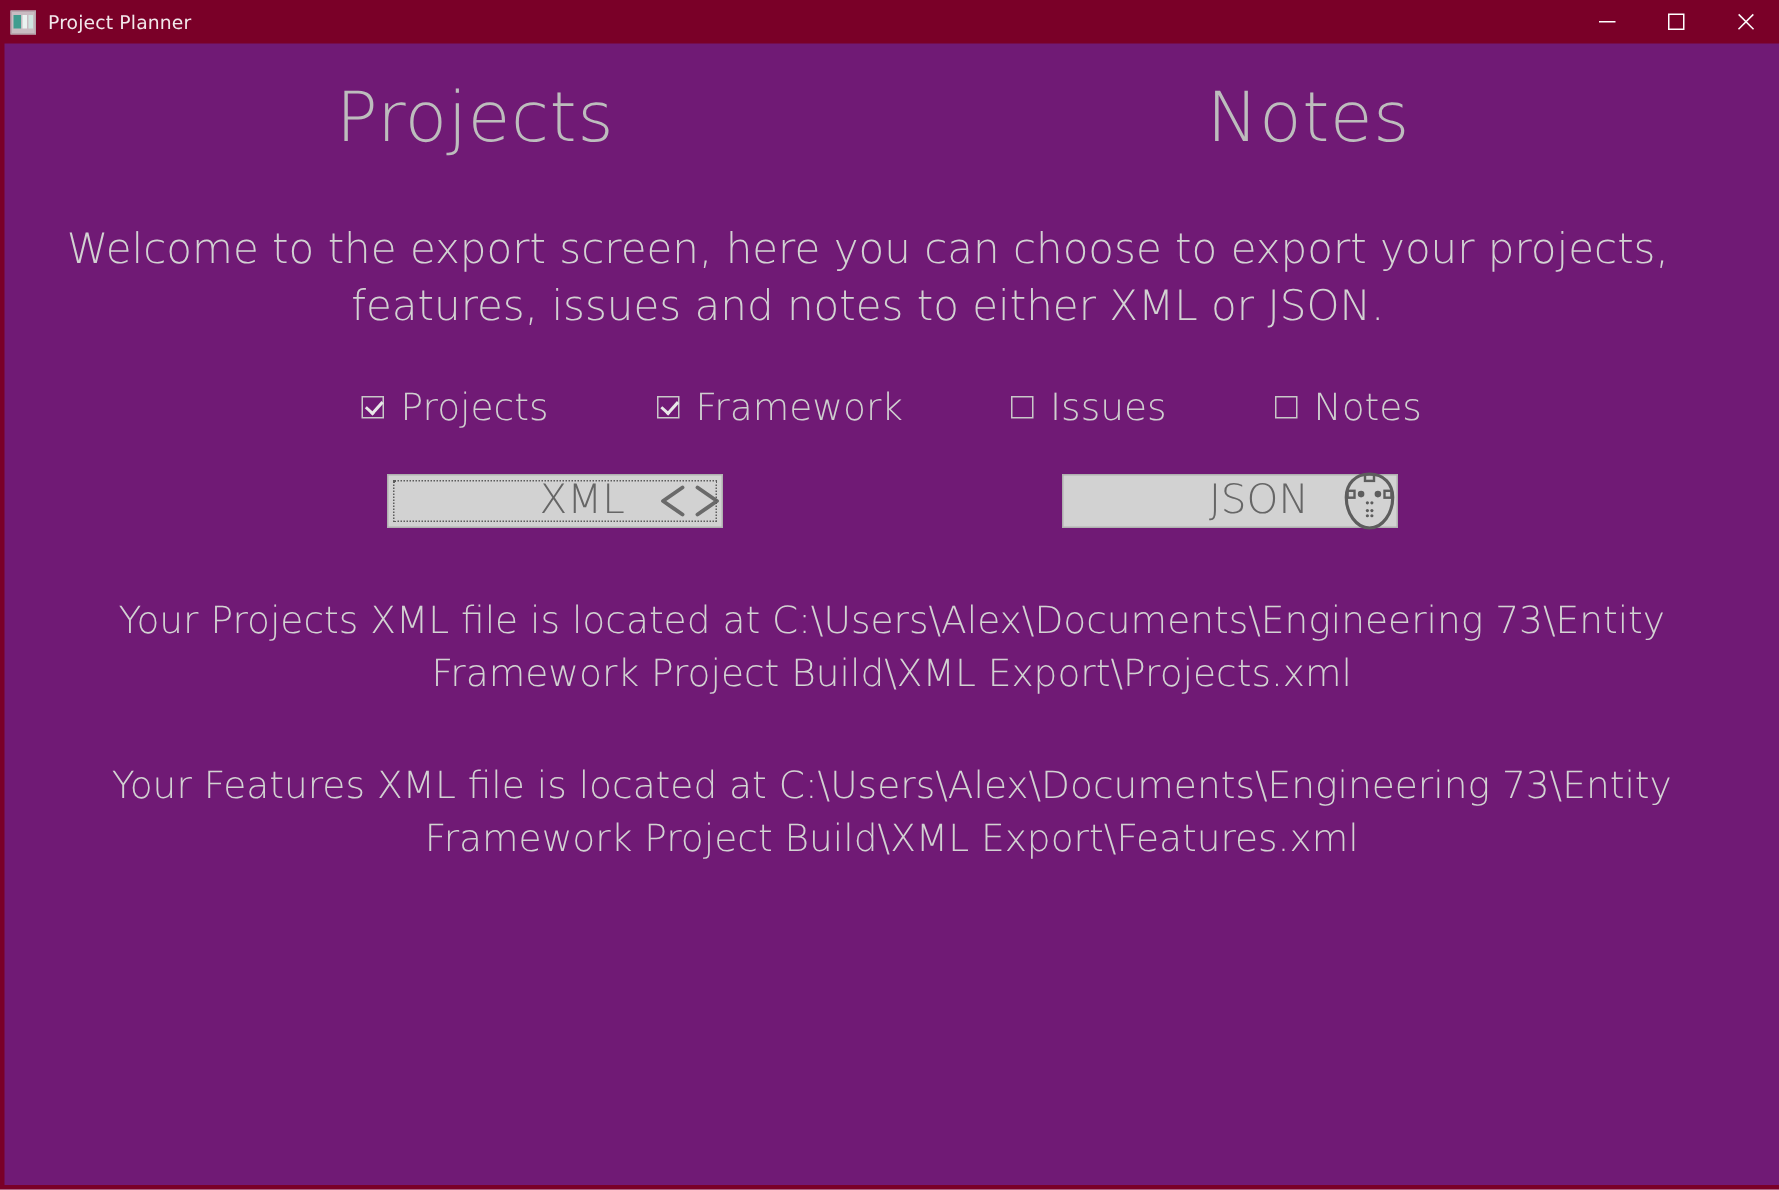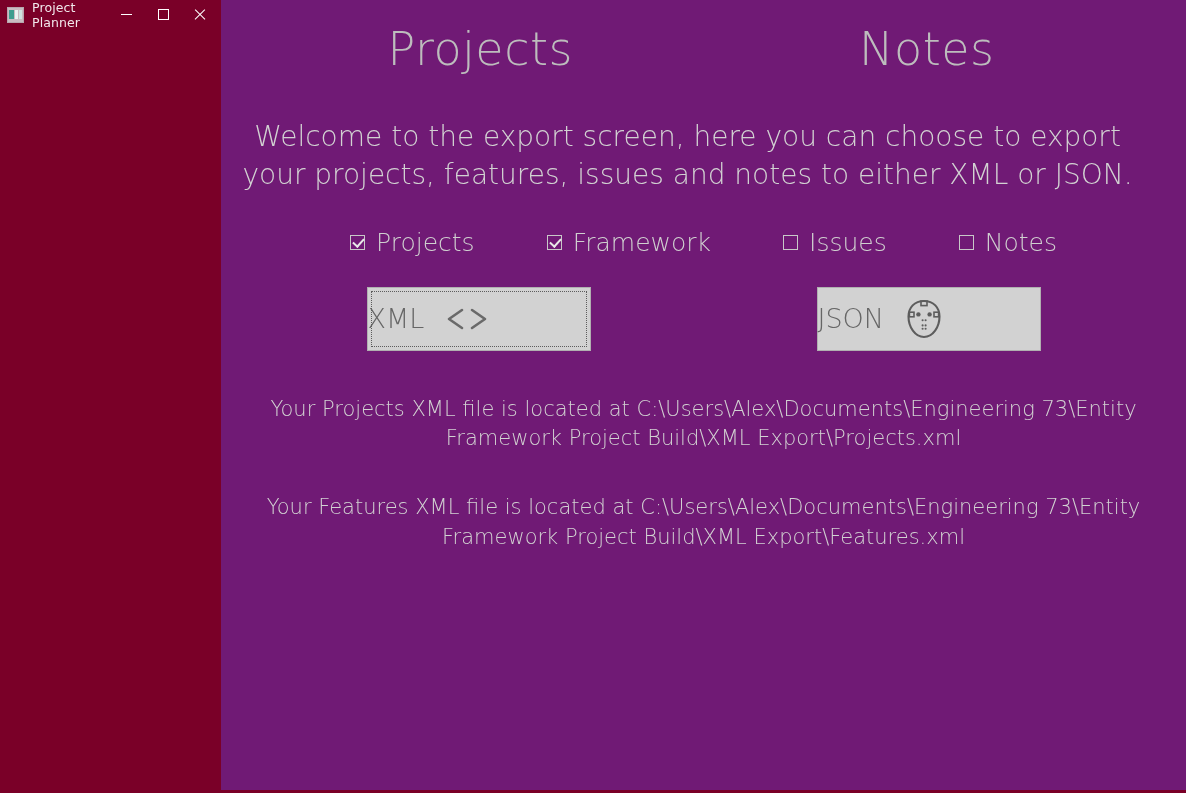--- a/index.html
+++ b/index.html
@@ -15,21 +15,21 @@
   }
 
   
   .window {
     position: relative;
     width: 1186px;
     height: 793px;
     box-sizing: border-box;
     background: #7a0028;
     display: flex;
-    flex-direction: row;
+    flex-direction: column;
   }
 
   
   .titlebar {
     height: 29px;
     flex: 0 0 29px;
     background: #7a0028;
     display: flex;
     align-items: center;
     padding-left: 7px;
@@ -203,27 +203,27 @@
 
   
   .buttonrow {
     display: flex;
     justify-content: center;
     margin-top: 30px;
     gap: 226px;
   }
   .xbtn {
     width: 224px;
-    height: 64px;
+    height: 36px;
     background: #d2d2d2;
     border: 1px solid #b0b0b0;
     box-sizing: border-box;
     display: flex;
     align-items: center;
-    justify-content: flex-start;
+    justify-content: flex-end;
     gap: 22px;
     position: relative;
   }
   .xbtn.focused::before {
     content: "";
     position: absolute;
     left: 3px; top: 3px; right: 3px; bottom: 3px;
     border: 1px dotted #5d5d5d;
     pointer-events: none;
   }
@@ -242,21 +242,21 @@
   .icon-mask {
     width: 36px;
     height: 40px;
     flex: 0 0 36px;
   }
 
   
   .status {
     text-align: center;
     color: #d2d2d2;
-    font-size: 21px;
+    font-size: 25px;
     font-weight: 300;
     line-height: 1.4;
     font-family: "DejaVu Sans", "Liberation Sans", sans-serif;
     padding: 0 42px;
     box-sizing: border-box;
   }
   .status-1 { margin-top: 44px; }
   .status-2 { margin-top: 40px; }
 </style>
 </head>

